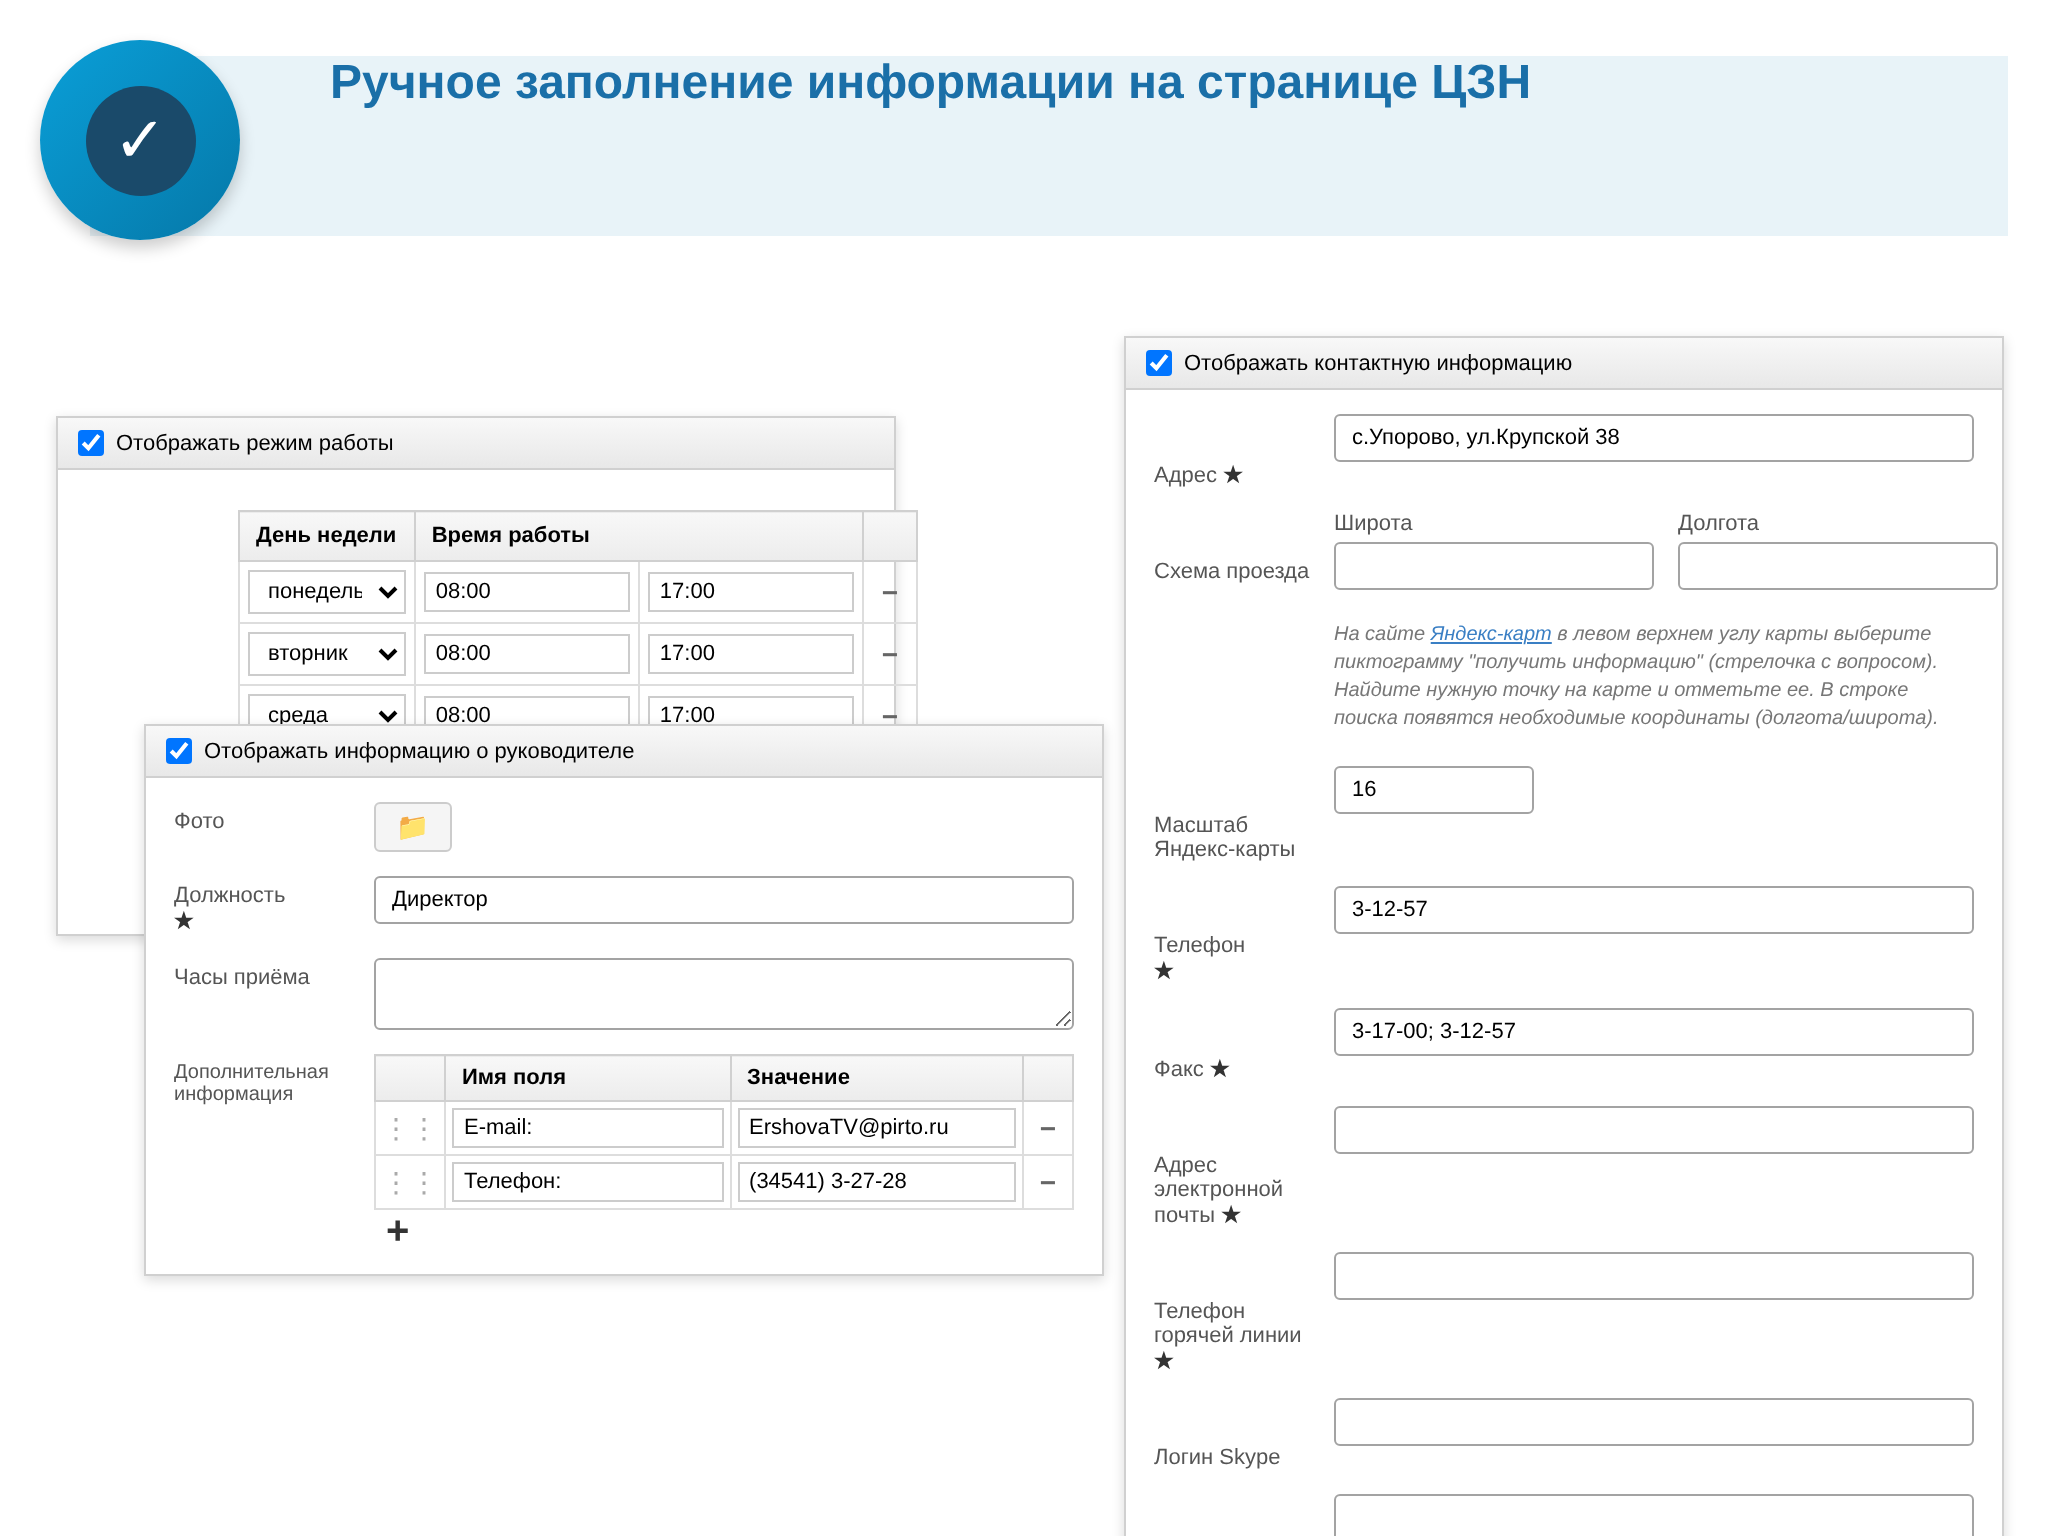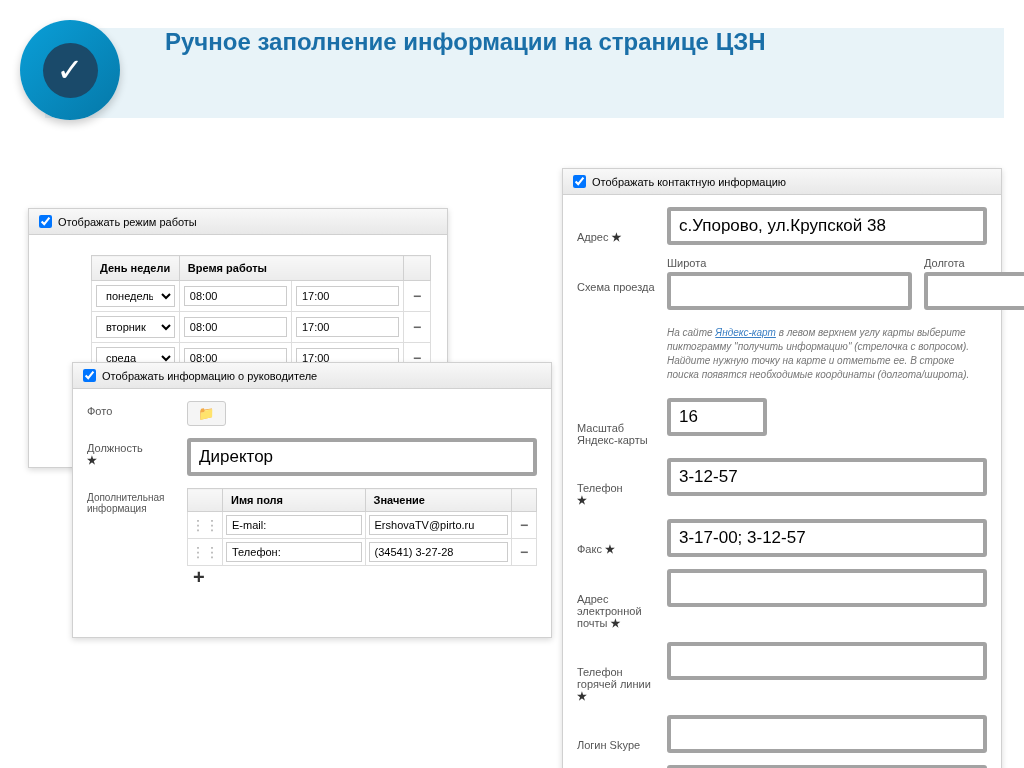--- a/index.html
+++ b/index.html
@@ -69,21 +69,21 @@
   padding: 6px 10px;
   display: flex;
   align-items: center;
   gap: 6px;
 }
 .panel-header input[type=checkbox] { margin: 0; }
 .panel-body { padding: 12px 14px; }
 .schedule-panel { top: 208px; left: 28px; width: 420px; height: 260px; z-index: 1; }
 .manager-panel { top: 362px; left: 72px; width: 480px; height: 276px; z-index: 2; }
 .contact-panel { top: 168px; left: 562px; width: 440px; height: 730px; z-index: 1; }
-.tbl { border-collapse: collapse; width: 340px; margin-left: 48px; margin-top: 8px; }
+.tbl { border-collapse: collapse; width: 340px; margin-left: 76px; margin-top: 8px; }
 .tbl th {
   background: linear-gradient(#f8f8f8, #ececec);
   border: 1px solid #d0d0d0;
   padding: 6px 8px;
   text-align: left;
   font-weight: bold;
   font-size: 11px;
 }
 .tbl td {
   border: 1px solid #ddd;
@@ -115,24 +115,24 @@
   width: 90px;
   color: #555;
   font-size: 11px;
   flex-shrink: 0;
   padding-top: 4px;
 }
 .form-label.wide { width: 80px; margin-top: 20px; }
 .star { color: #333; font-weight: bold; }
 .form-input {
   flex: 1;
-  border: 4px solid #a3a3a3;
+  border: 1px solid #a3a3a3;
   border-radius: 3px;
   padding: 5px 8px;
-  font-size: 17px;
+  font-size: 11px;
   background: #fff;
 }
 .form-input.tall { height: 36px; }
 .folder-btn {
   border: 1px solid #ccc;
   background: #f5f5f5;
   padding: 4px 10px;
   border-radius: 3px;
   cursor: pointer;
 }
@@ -242,20 +242,24 @@
   <div class="panel-body">
     <div class="form-row">
       <div class="form-label">Фото</div>
       <button class="folder-btn"><span>📁</span></button>
     </div>
     <div class="form-row">
       <div class="form-label"><span>Должность</span><br><span class="star">★</span></div>
       <input class="form-input" value="Директор" style="">
     </div>
     <div class="form-row">
+      <div class="form-label">Часы приёма</div>
+      <textarea class="form-input tall" style=""></textarea>
+    </div>
+    <div class="form-row">
       <div class="form-label" style="font-size:10px">Дополнительная информация</div>
       <div style="flex:1">
         <table class="subtable">
           <thead>
             <tr>
               <th style="width:18px"></th>
               <th>Имя поля</th>
               <th>Значение</th>
               <th style="width:22px"></th>
             </tr>

